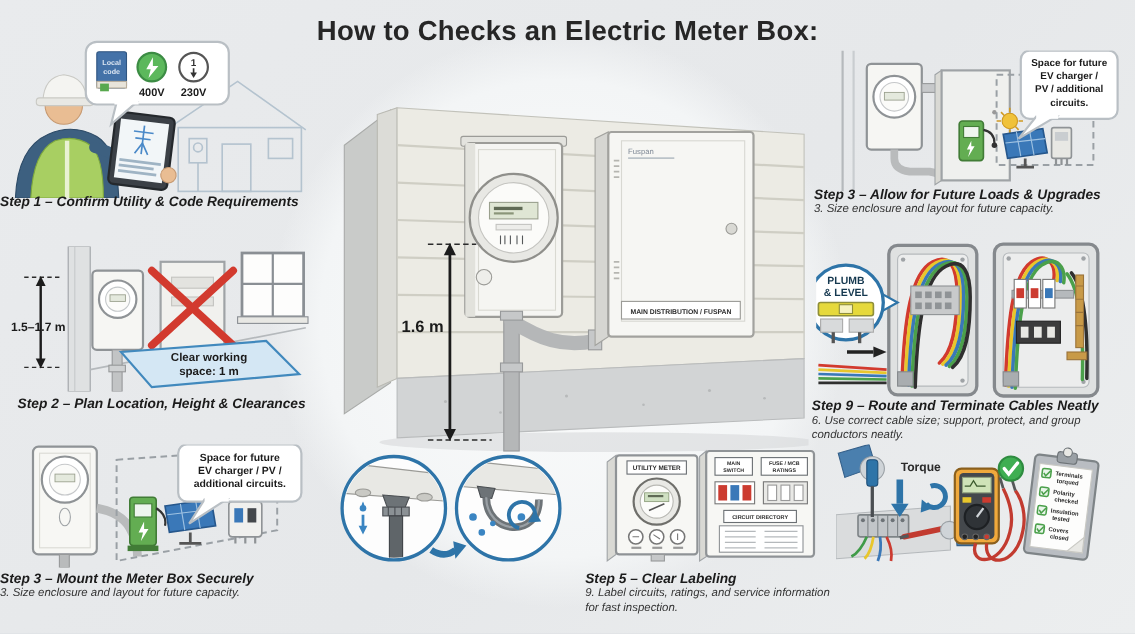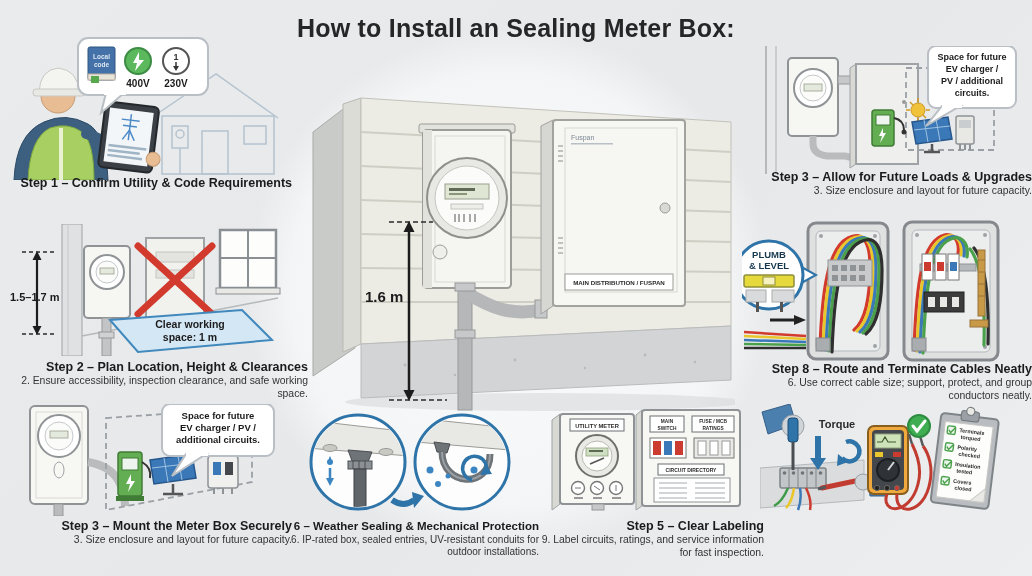--- a/index.html
+++ b/index.html
@@ -7,35 +7,35 @@
     position:relative;width:1032px;height:576px;overflow:hidden;
     font-family:"Liberation Sans",sans-serif;
     background:
       radial-gradient(circle 350px at 508px 290px,#fbfcfc 0%,#f3f5f6 62%,rgba(240,242,244,0) 75%),
       linear-gradient(135deg,#e9ebed 0%,#e6e8ea 55%,#eceeef 100%);
   }
   .title{
     position:absolute;left:216px;top:14px;width:600px;text-align:center;
     font-weight:bold;font-size:25px;line-height:1.18;color:#262626;letter-spacing:.2px;
   }
-  .step-text{position:absolute;text-align:right;}
+  .step-text{position:absolute;text-align:left;font-style:italic;}
   .step-h{font-weight:bold;font-size:12.5px;color:#1b1b1b;line-height:1.15;}
   .step-h.small{font-size:11.5px;}
   .step-d{font-size:10.4px;color:#333;line-height:1.22;margin-top:1px;}
   .step-d.small{font-size:10px;}
   svg{position:absolute;font-family:"Liberation Sans",sans-serif;}
   svg text{font-family:"Liberation Sans",sans-serif;}
 </style>
 </head>
 <body>
 
 <div class="canvas">
 
   <div class="title">
-    <div>How to Install an Sealing Meter Box:</div>
+    <div>How to Checks an Electric Meter Box:</div>
   </div>
 
   <svg style="left:295px;top:80px" width="440" height="332" viewBox="0 0 440 332">
     <ellipse cx="250" cy="322" rx="200" ry="9" fill="#d7d9da" opacity="0.6"></ellipse>
     <g>
       <polygon points="18,52 60,20 60,268 18,296" fill="#c9cbc9" stroke="#a9aba9" stroke-width="1"></polygon>
       <polygon points="48,24 66,18 66,264 48,272" fill="#dcdcd7" stroke="#b9b9b2" stroke-width="1"></polygon>
       <polygon points="66,18 436,42 436,246 66,264" fill="#ecebe4" stroke="#c2c2ba" stroke-width="1"></polygon>
       <g stroke="#cfcec4" stroke-width="2">
         <line x1="66" y1="52" x2="436" y2="72"></line>
@@ -215,21 +215,20 @@
       <text x="0" y="77" font-size="11" font-weight="bold" fill="#1b1b1b">1.5–1.7 m</text>
     </g>
     <g>
       <polygon points="100,96 232,86 262,116 128,128" fill="#d4e7f4" stroke="#4189bd" stroke-width="2"></polygon>
       <text x="180" y="104" font-size="10.5" font-weight="bold" fill="#1b1b1b" text-anchor="middle">Clear working</text>
       <text x="180" y="117" font-size="10.5" font-weight="bold" fill="#1b1b1b" text-anchor="middle">space: 1 m</text>
     </g>
   </svg>
   <div class="step-text" style="left:16px;top:360px;width:292px">
     <div class="step-h">Step 2 – Plan Location, Height &amp; Clearances</div>
-    <div class="step-d">2. Ensure accessibility, inspection clearance, and safe working space.</div>
   </div>
 
   <svg style="left:14px;top:404px" width="262" height="112" viewBox="0 0 262 112">
     <g>
       <rect x="16" y="2" width="58" height="98" rx="5" fill="#f7f7f4" stroke="#8f9396" stroke-width="2"></rect>
       <rect x="22" y="8" width="46" height="86" fill="none" stroke="#dadad4"></rect>
       <circle cx="45" cy="32" r="21" fill="#ffffff" stroke="#8f9396" stroke-width="2"></circle>
       <circle cx="45" cy="32" r="14" fill="#fbfbf9" stroke="#c6c8ca"></circle>
       <rect x="36" y="27" width="18" height="7" fill="#e4e9dd" stroke="#9aa08e" stroke-width="0.8"></rect>
       <ellipse cx="45" cy="66" rx="5" ry="8" fill="none" stroke="#9fa3a6"></ellipse>
@@ -434,21 +433,21 @@
         <rect x="2" y="55" width="50" height="12" rx="2" fill="#e6d93c" stroke="#8f8f3a" stroke-width="1.5"></rect>
         <rect x="21" y="57" width="12" height="8" fill="#f6f2c0" stroke="#8f8f3a"></rect>
         <rect x="14" y="82" width="3" height="10" fill="#555"></rect>
         <rect x="38" y="82" width="3" height="10" fill="#555"></rect>
       </g>
       <text x="27" y="38" font-size="9.5" font-weight="bold" fill="#15384f" text-anchor="middle">PLUMB</text>
       <text x="27" y="49" font-size="9.5" font-weight="bold" fill="#15384f" text-anchor="middle">&amp; LEVEL</text>
     </g>
   </svg>
   <div class="step-text" style="left:738px;top:362px;width:294px">
-    <div class="step-h">Step 8 – Route and Terminate Cables Neatly</div>
+    <div class="step-h">Step 9 – Route and Terminate Cables Neatly</div>
     <div class="step-d">6. Use correct cable size; support, protect, and group conductors neatly.</div>
   </div>
 
   <svg style="left:296px;top:412px" width="228" height="104" viewBox="0 0 228 104">
     <defs>
       <clipPath id="c61">
           <circle cx="62" cy="50" r="45"></circle>
         </clipPath>
       <clipPath id="c62">
           <circle cx="166" cy="50" r="45"></circle>
@@ -481,24 +480,20 @@
       <circle cx="152" cy="64" r="2.5" fill="#3a85c2"></circle>
       <path d="M 176,68 a 12,12 0 1 1 14,-8" fill="none" stroke="#2e74a8" stroke-width="3.5"></path>
       <polygon points="190,52 196,62 184,63" fill="#2e74a8"></polygon>
       <circle cx="178" cy="58" r="3.5" fill="#3a85c2"></circle>
     </g>
     <g>
       <path d="M 96,88 Q 108,96 118,88" fill="none" stroke="#2e74a8" stroke-width="6"></path>
       <polygon points="116,80 128,84 118,96" fill="#2e74a8"></polygon>
     </g>
   </svg>
-  <div class="step-text" style="left:281px;top:520px;width:258px">
-    <div class="step-h small">6 – Weather Sealing &amp; Mechanical Protection</div>
-    <div class="step-d small">6. IP-rated box, sealed entries, UV-resistant conduits for outdoor installations.</div>
-  </div>
 
   <svg style="left:542px;top:406px" width="212" height="108" viewBox="0 0 212 108">
     <g>
       <polygon points="10,14 18,8 18,98 10,104" fill="#d9d9d4" stroke="#9fa3a6"></polygon>
       <rect x="18" y="8" width="74" height="90" rx="3" fill="#f7f7f4" stroke="#8f9396" stroke-width="2"></rect>
       <rect x="28" y="13" width="54" height="12" fill="#ffffff" stroke="#6a6f73"></rect>
       <text x="55" y="21.5" font-size="5.8" font-weight="bold" fill="#2b2b2b" text-anchor="middle">UTILITY METER</text>
       <circle cx="55" cy="50" r="21" fill="#e9e9e5" stroke="#6f6f6b" stroke-width="2"></circle>
       <circle cx="55" cy="50" r="15" fill="#fcfcfa" stroke="#b9b9b4"></circle>
       <rect x="44" y="42" width="22" height="8" fill="#cfe0c2" stroke="#8fa07e" stroke-width="0.8"></rect>

